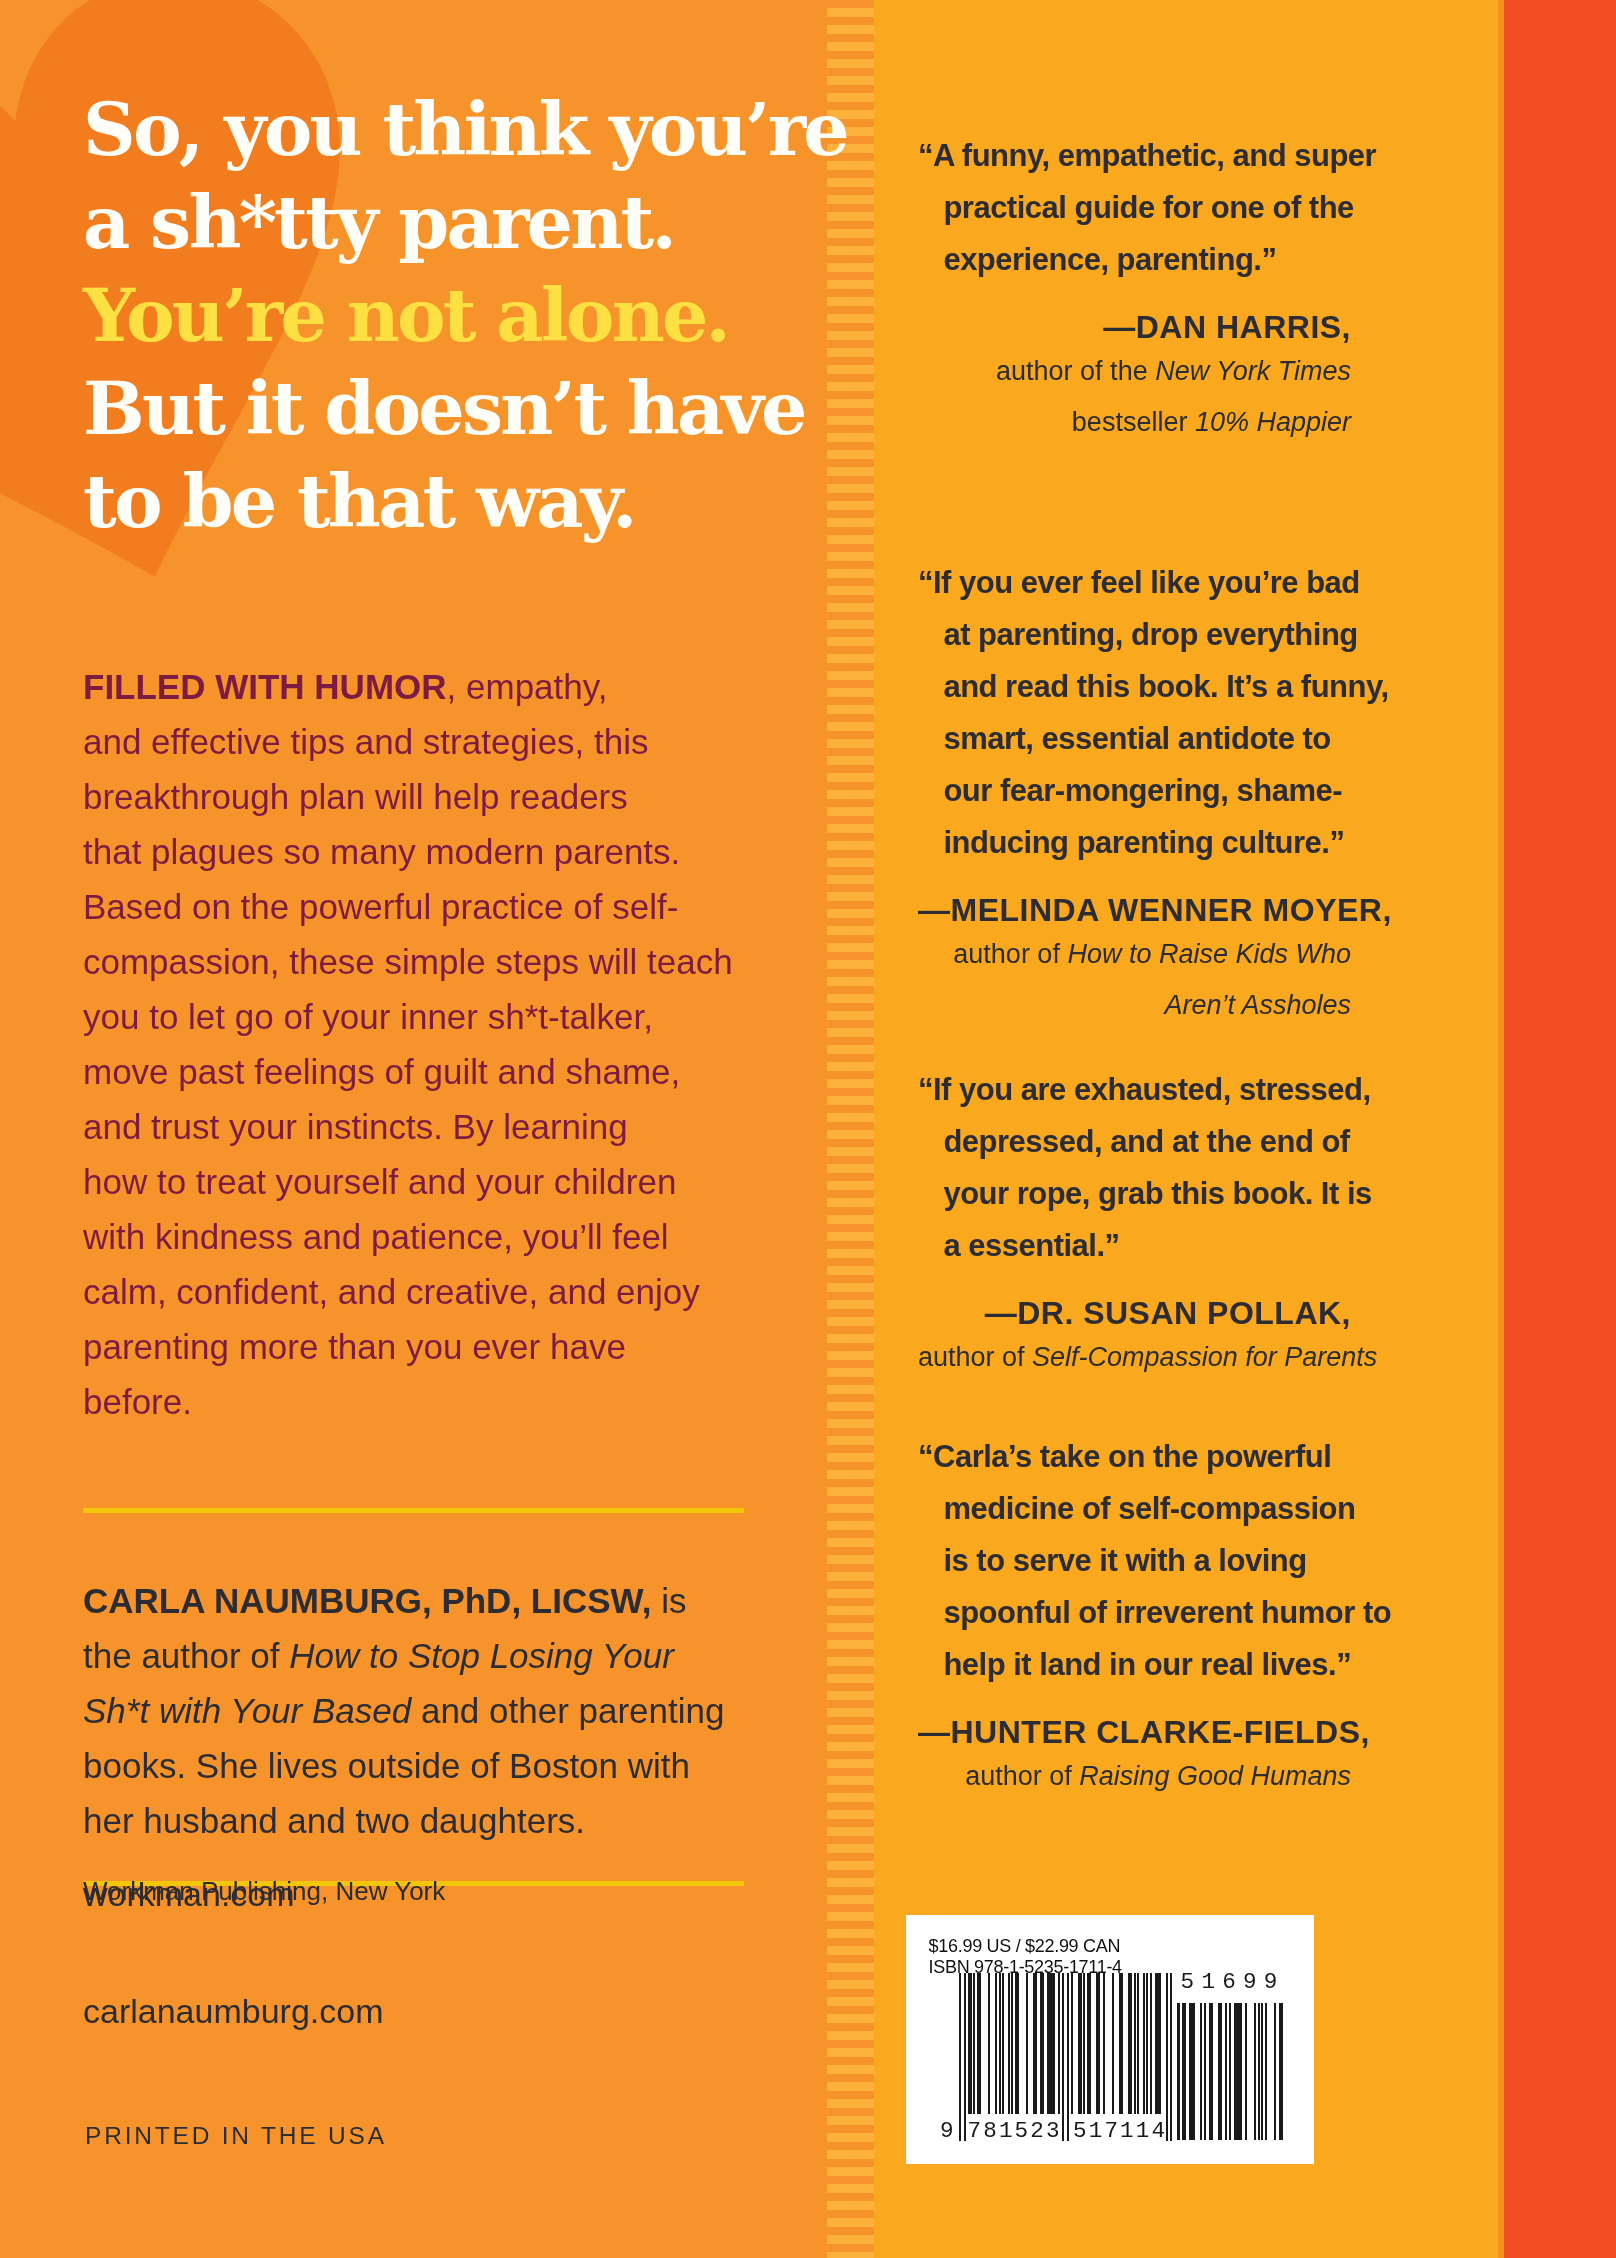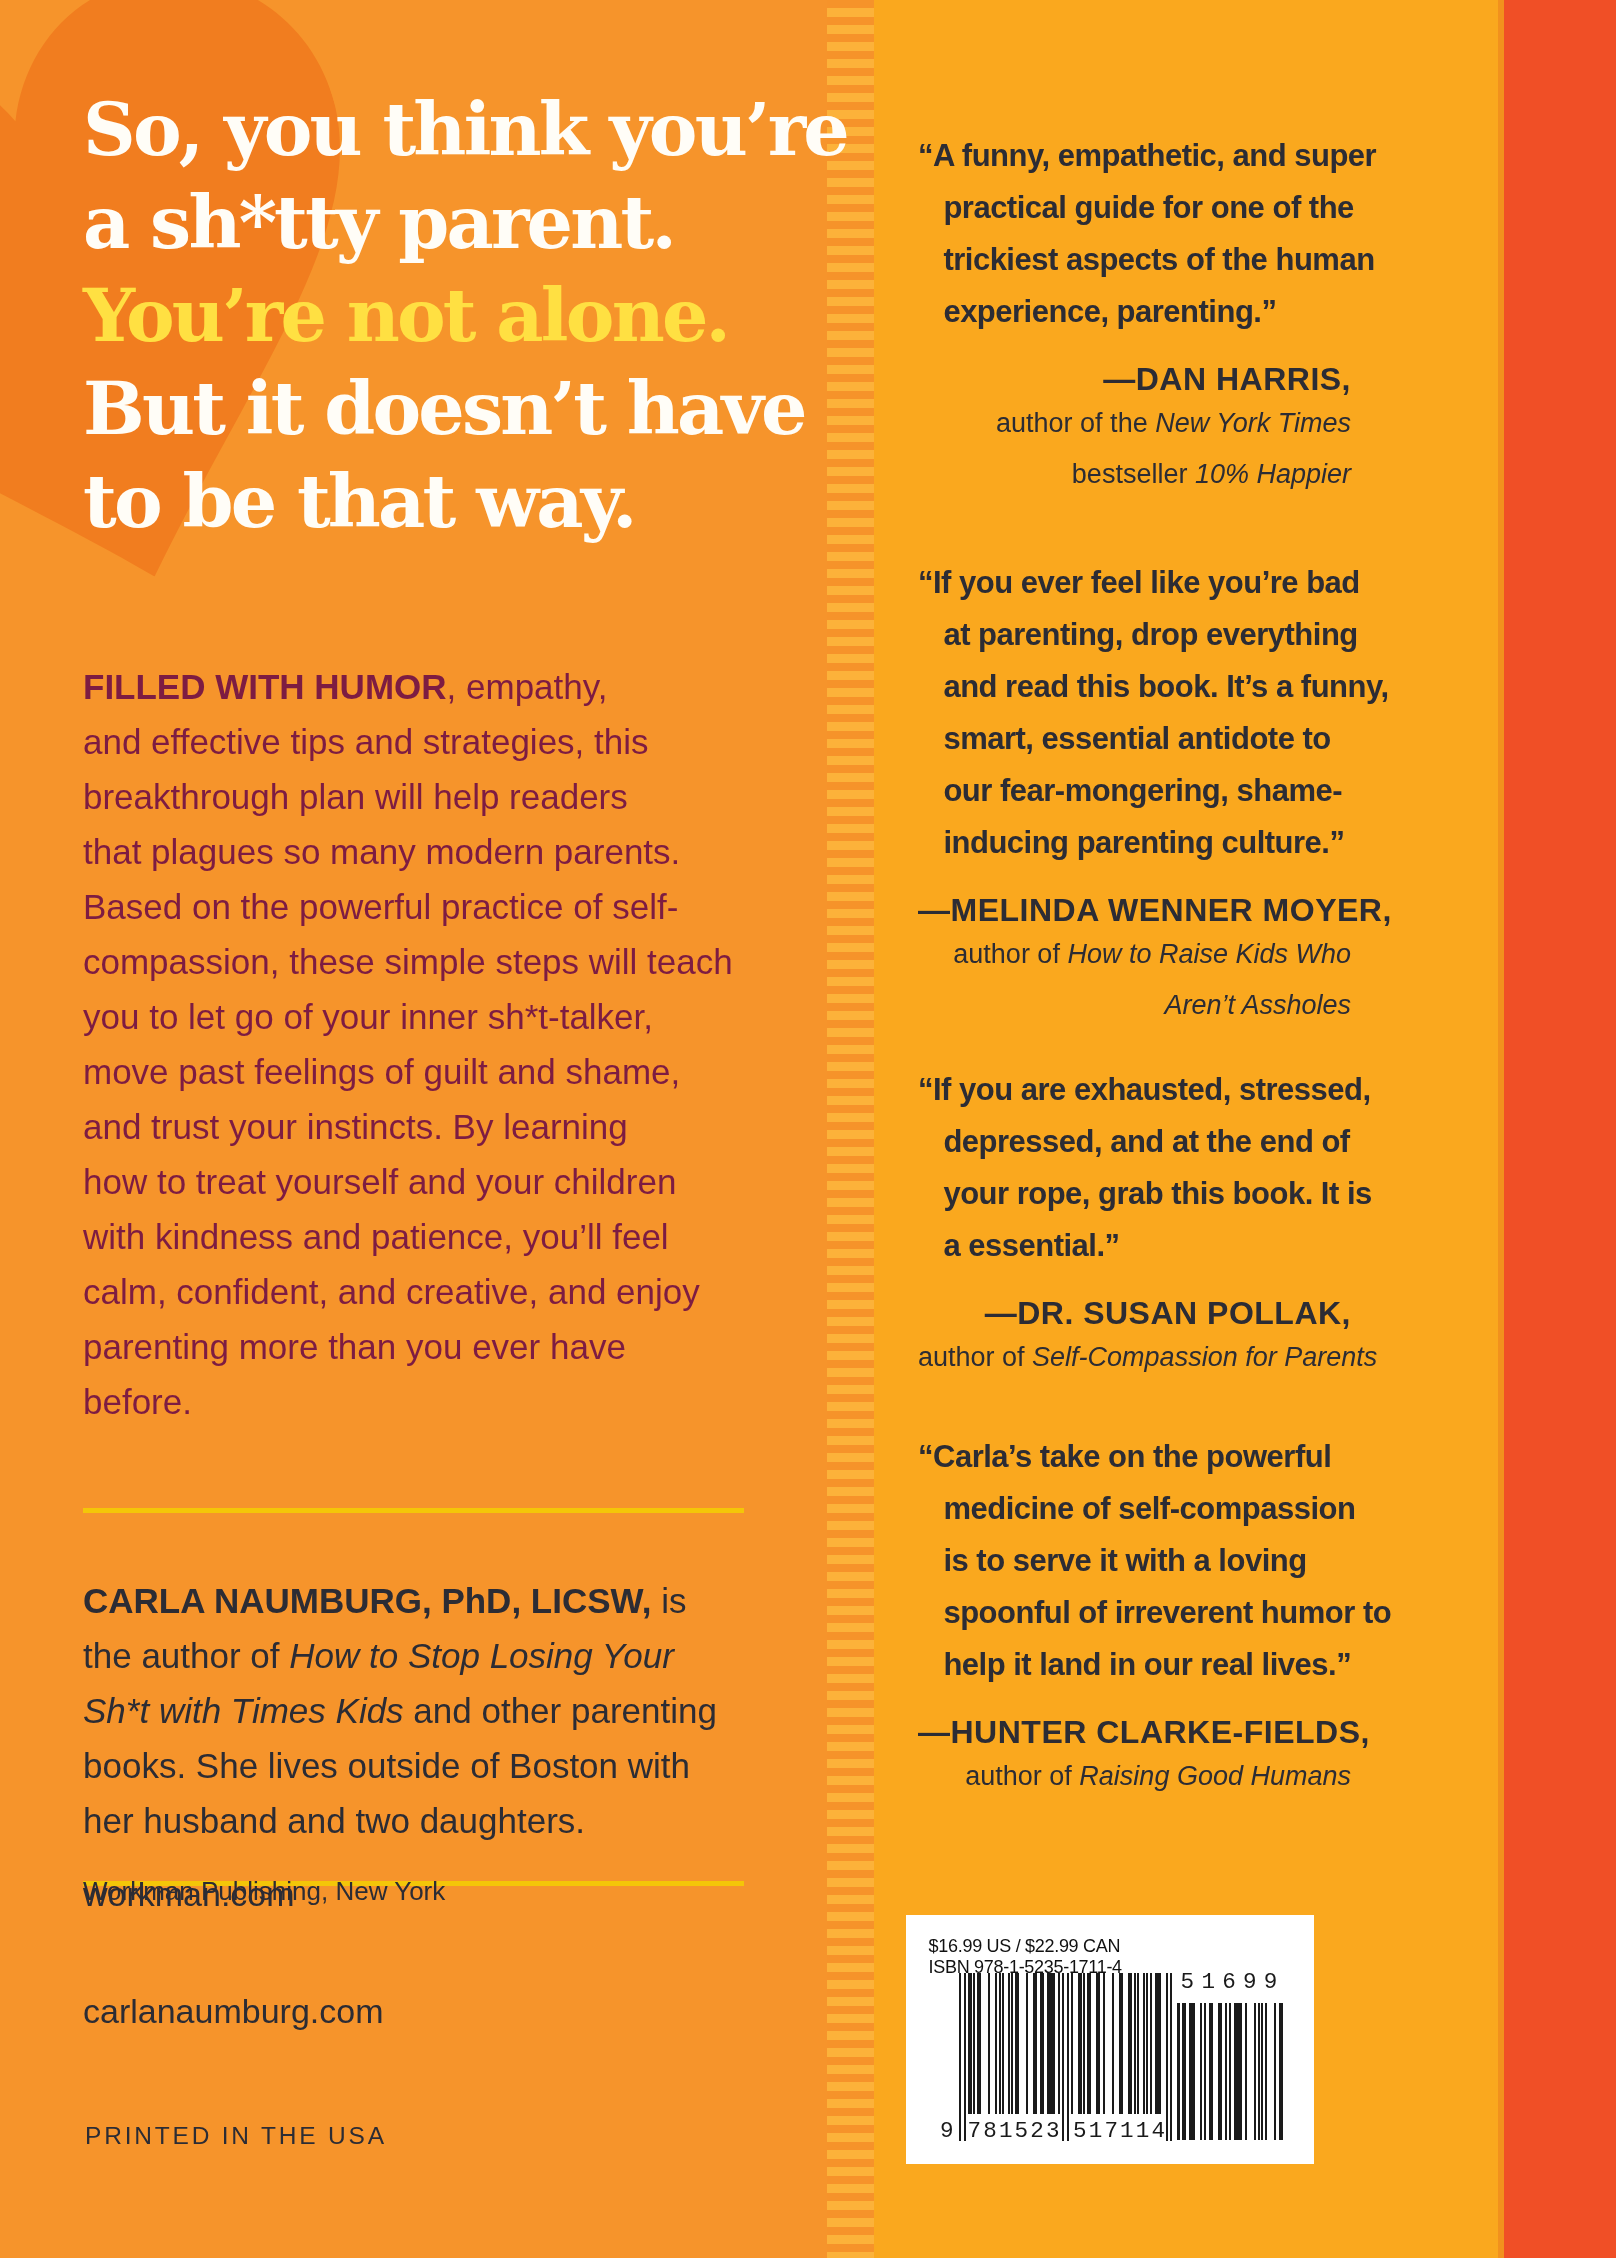--- a/index.html
+++ b/index.html
@@ -125,38 +125,37 @@
       <div class="bline"><span>calm, confident, and creative, and enjoy</span></div>
       <div class="bline"><span>parenting more than you ever have</span></div>
       <div class="bline"><span>before.</span></div>
     </section>
 
   <hr class="rule rule1">
 
   <section class="bio" id="bio">
       <div class="bline"><span class="bd ">CARLA NAUMBURG, PhD, LICSW,</span><span> is</span></div>
       <div class="bline"><span>the author of </span><span class="it">How to Stop Losing Your</span></div>
-      <div class="bline"><span class="it">Sh*t with Times Kids</span><span> and other parenting</span></div>
+      <div class="bline"><span class="it">Sh*t with Your Based</span><span> and other parenting</span></div>
       <div class="bline"><span>books. She lives outside of Boston with</span></div>
       <div class="bline"><span>her husband and two daughters.</span></div>
     </section>
 
   <hr class="rule rule2">
 
   <div class="publisher">Workman Publishing, New York</div>
   <div class="site site1">workman.com</div>
   <div class="site site2">carlanaumburg.com</div>
   <div class="printed">PRINTED IN THE USA</div>
 
   <div id="quotes">
       <article class="quote" style="top: 130px;">
         <div class="qlines">
           <div class="qline">“A funny, empathetic, and super</div>
           <div class="qline">practical guide for one of the</div>
-          <div class="qline">trickiest aspects of the human</div>
           <div class="qline">experience, parenting.”</div>
         </div>
         <div class="attribution">—DAN HARRIS,</div>
         <div class="credits">
           <div class="credit-line"><span>author of the </span><span class="it">New York Times</span></div>
           <div class="credit-line"><span>bestseller </span><span class="it">10% Happier</span></div>
         </div>
       </article>
       <article class="quote" style="top: 557px;">
         <div class="qlines">

